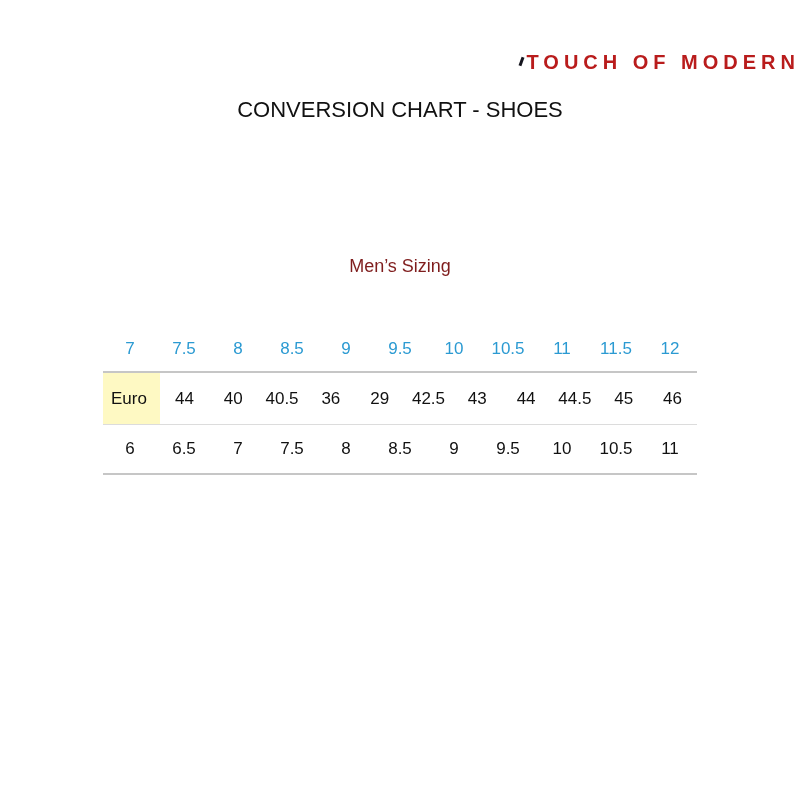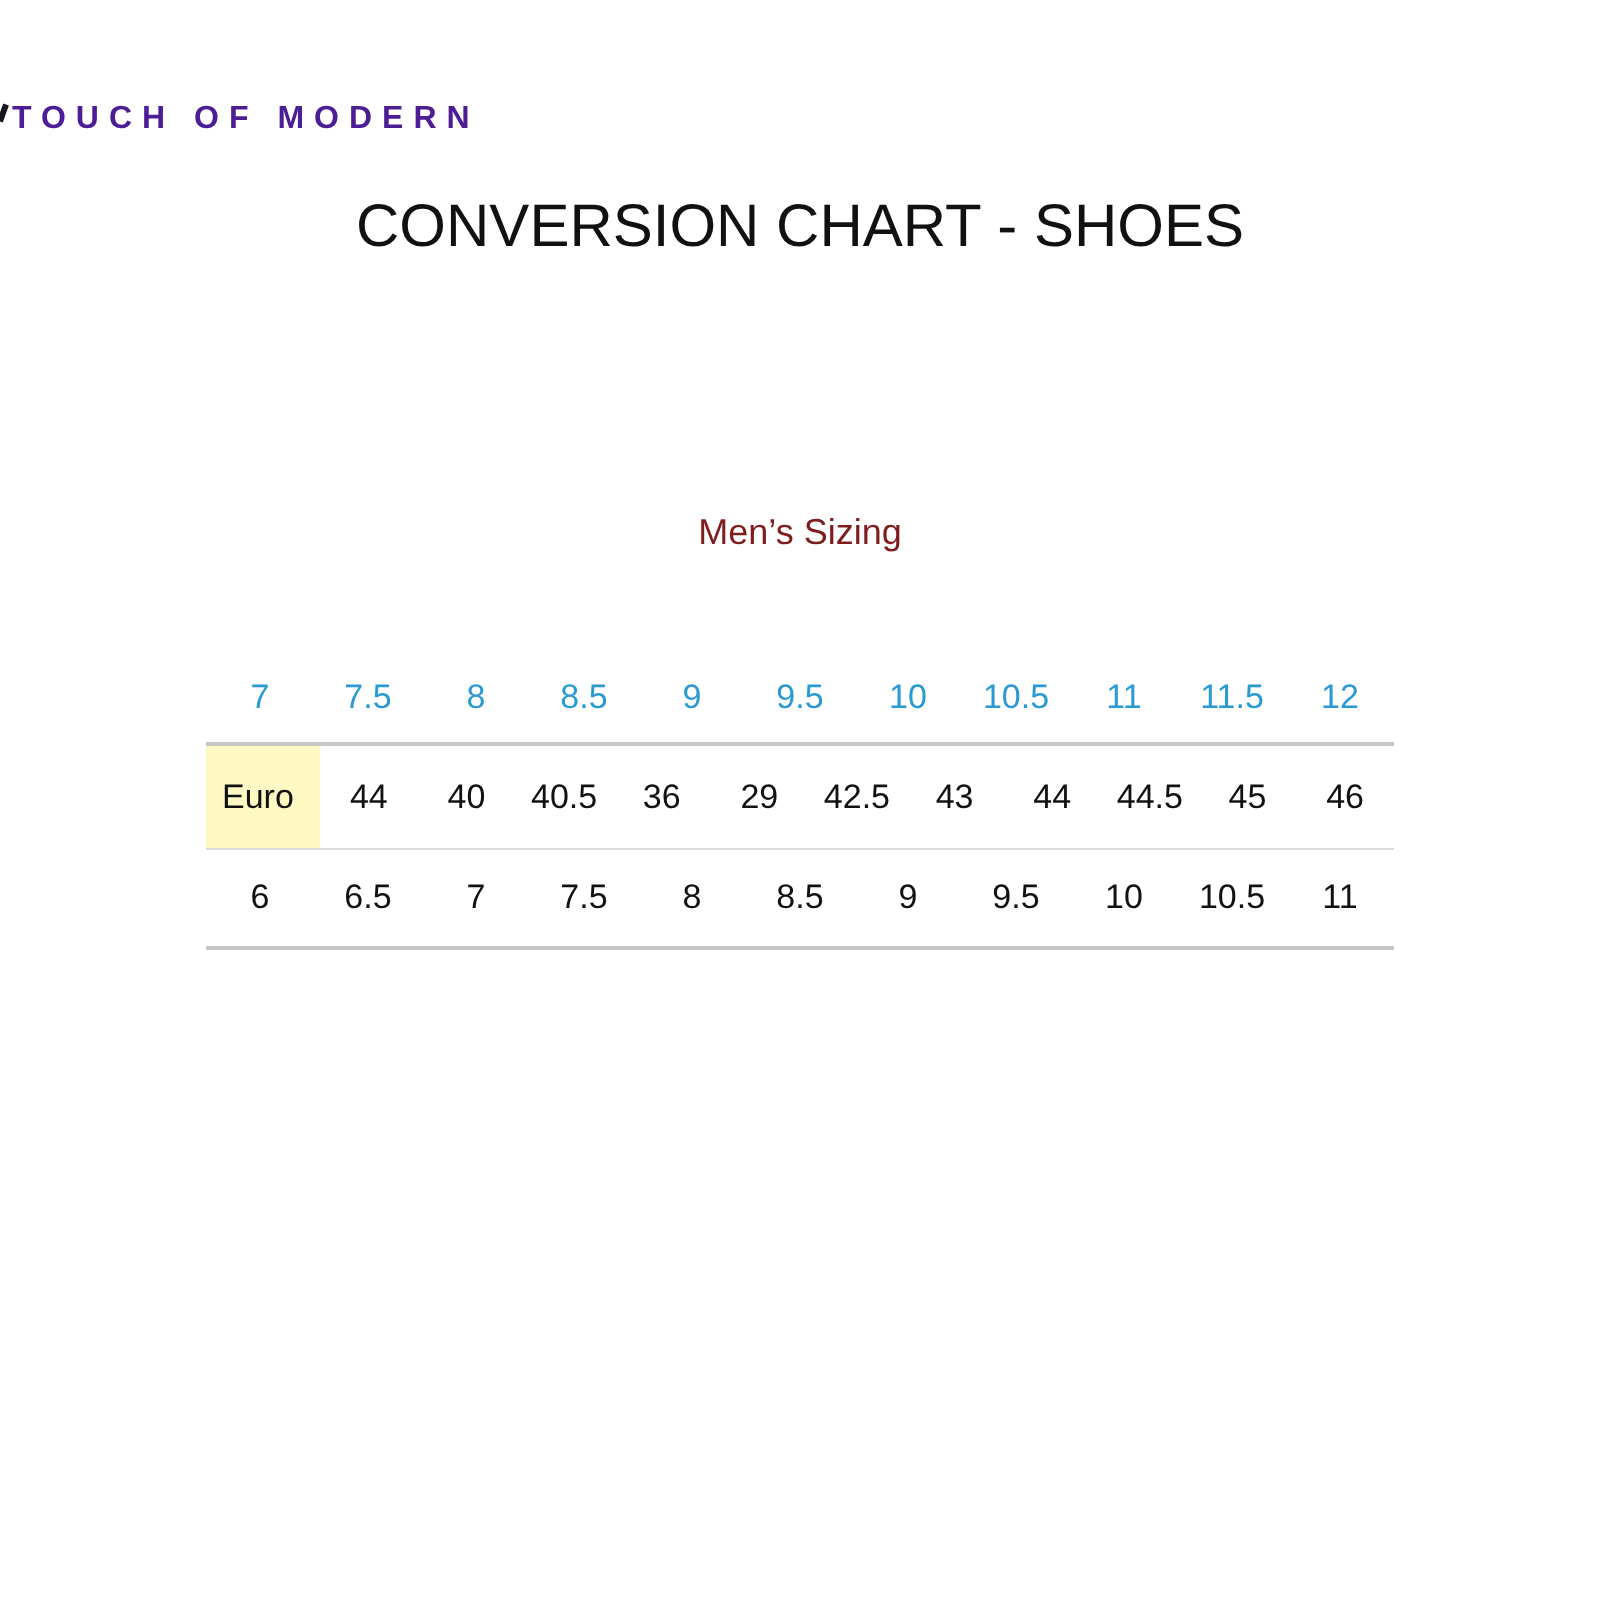--- a/index.html
+++ b/index.html
@@ -9,43 +9,43 @@
     font-family: "Liberation Sans", sans-serif;
     color: #111111;
     position: relative;
     overflow: hidden;
   }
 
   
   .logo {
     position: absolute;
     top: 51px; left: 0; right: 0;
-    text-align: left;
-    font-size: 16px;
+    text-align: right;
+    font-size: 20px;
     font-weight: 700;
     letter-spacing: 5px;
-    color: #4c1d95;
+    color: #b91c1c;
     white-space: nowrap;
   }
   .logo-tick {
     display: inline-block;
     width: 3px; height: 9px;
     background: #15151e;
     transform: rotate(20deg);
     position: relative;
     top: -3px;
     margin-right: 3px;
   }
 
   
   .title {
     position: absolute;
     top: 98px; left: 0; right: 0;
     text-align: center;
-    font-size: 30px;
+    font-size: 22px;
     font-weight: 400;
     line-height: 1.05;
     color: #111111;
     white-space: nowrap;
   }
 
   
   .subtitle {
     position: absolute;
     top: 256px; left: 0; right: 0;

